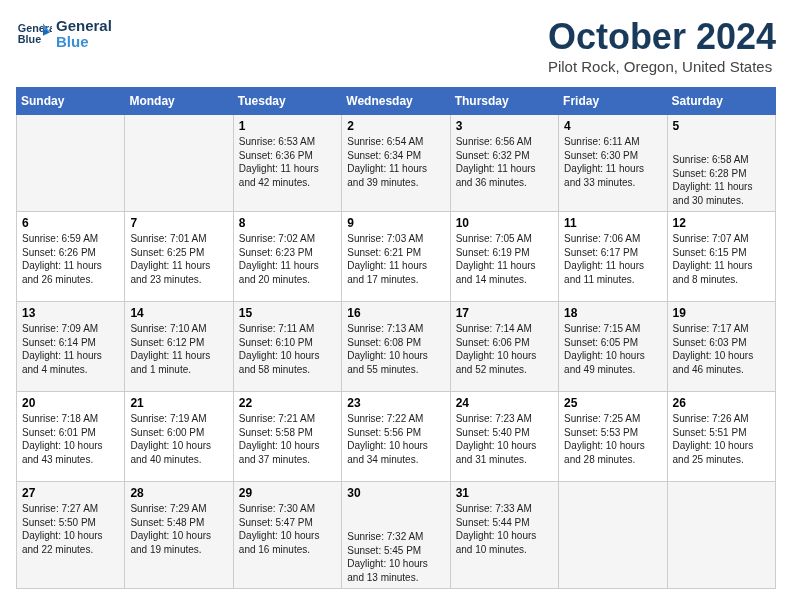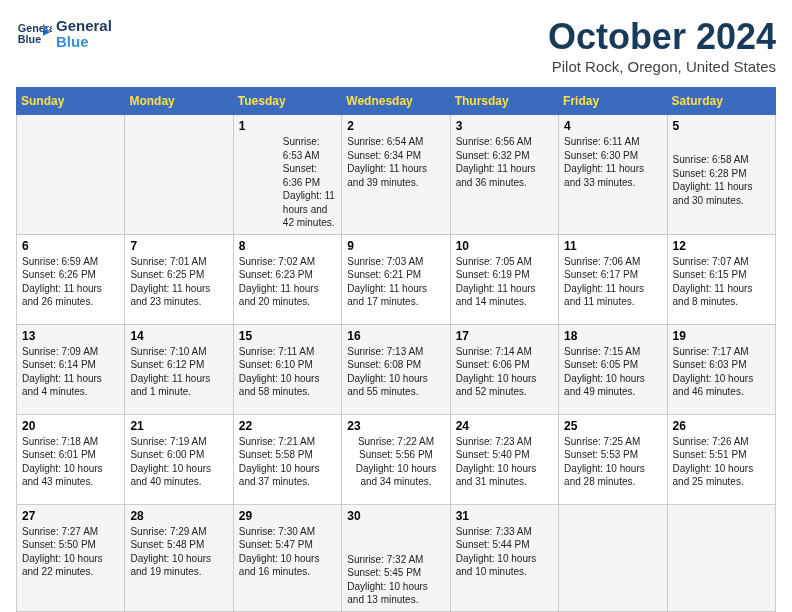--- a/index.html
+++ b/index.html
@@ -19,39 +19,39 @@
     .logo {
       display: flex;
       align-items: center;
       gap: 4px;
     }
     .logo-icon {
       width: 36px;
       height: 36px;
     }
     .title-block {
-      text-align: right;
+      text-align: left;
     }
     .month-title {
       font-size: 36px;
       font-weight: bold;
       color: #1a3a5c;
     }
     .location {
       font-size: 15px;
       color: #444;
     }
     .calendar {
       width: 100%;
       border-collapse: collapse;
       font-size: 11px;
     }
     .calendar thead th {
       background: #3a6bbf;
-      color: #fde047;
+      color: #ffffff;
       padding: 6px 4px;
       text-align: left;
       font-size: 12px;
       font-weight: bold;
       border: 1px solid #3a6bbf;
     }
     .calendar tbody td {
       border: 1px solid #ccc;
       vertical-align: top;
       padding: 4px 5px;
@@ -113,21 +113,21 @@
         <th>Friday</th>
         <th>Saturday</th>
       </tr>
   </thead>
   <tbody id="calendar-body">
   <tr>
         <td class="empty-cell"></td>
         <td class="empty-cell"></td>
         <td>
           <span class="day-num">1</span>
-          <div class="day-info" style="white-space: pre-line; margin-left: 44px;">Sunrise: 6:53 AM
+          <div class="day-info" style="white-space: pre-line;">Sunrise: 6:53 AM
 Sunset: 6:36 PM
 Daylight: 11 hours and 42 minutes.</div>
         </td>
         <td>
           <span class="day-num">2</span>
           <div class="day-info" style="white-space: pre-line;">Sunrise: 6:54 AM
 Sunset: 6:34 PM
 Daylight: 11 hours and 39 minutes.</div>
         </td>
         <td>
@@ -251,21 +251,21 @@
 Daylight: 10 hours and 40 minutes.</div>
         </td>
         <td>
           <span class="day-num">22</span>
           <div class="day-info" style="white-space: pre-line;">Sunrise: 7:21 AM
 Sunset: 5:58 PM
 Daylight: 10 hours and 37 minutes.</div>
         </td>
         <td>
           <span class="day-num">23</span>
-          <div class="day-info" style="white-space: pre-line; text-align: center;">Sunrise: 7:22 AM
+          <div class="day-info" style="white-space: pre-line;">Sunrise: 7:22 AM
 Sunset: 5:56 PM
 Daylight: 10 hours and 34 minutes.</div>
         </td>
         <td>
           <span class="day-num">24</span>
           <div class="day-info" style="white-space: pre-line;">Sunrise: 7:23 AM
 Sunset: 5:40 PM
 Daylight: 10 hours and 31 minutes.</div>
         </td>
         <td>

